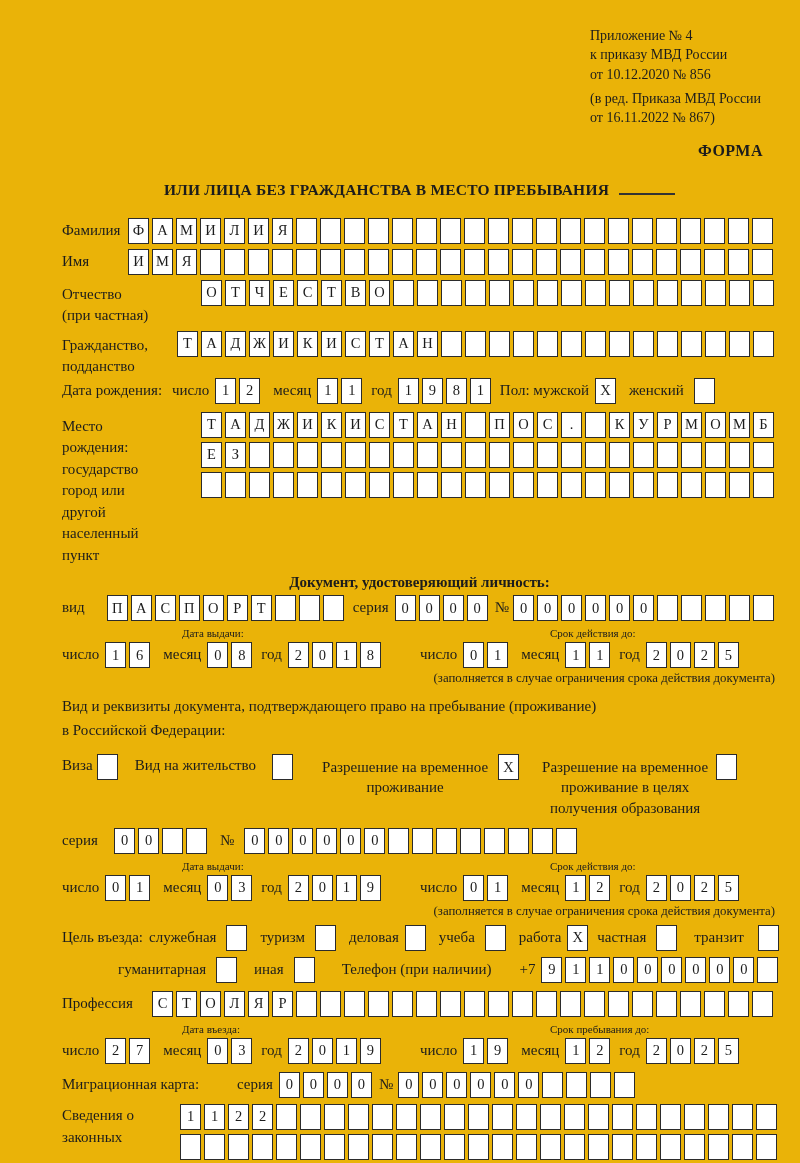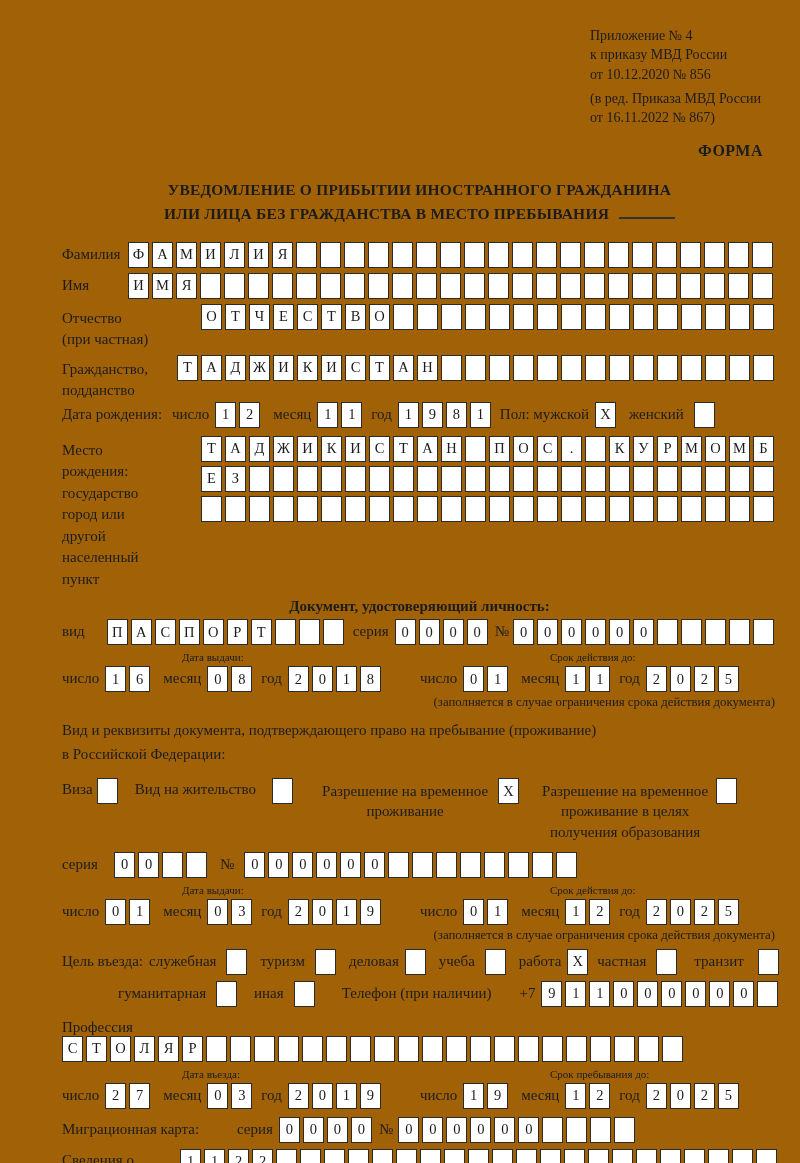--- a/index.html
+++ b/index.html
@@ -1,20 +1,20 @@
 <!DOCTYPE html>
 <html><head>
 <meta charset="utf-8">
 <style>
   html,body { margin:0; padding:0; background:#e8e8e8; }
   .page {
     position: relative;
     width: 800px; height: 1163px;
     margin: 0 auto;
-    background: #a16207;
+    background: #eab308;
     font-family: "Liberation Serif", serif;
     color: #1c1c1c;
     box-sizing: border-box;
     padding: 26px 23px 10px 62px;
     overflow: hidden;
   }
   .ref-block { margin-left: 528px; font-size: 14px; line-height: 1.38; }
   .ref-block .rev { margin-top: 5px; }
   .forma { text-align: right; padding-right: 14px; font-weight: bold; font-size: 16px; letter-spacing: .5px; margin-top: 14px; }
   .title { text-align: center; font-weight: bold; font-size: 15.5px; line-height: 1.55; margin-top: 18px; letter-spacing: .2px; }
@@ -67,21 +67,20 @@
     <div>Приложение № 4</div>
     <div>к приказу МВД России</div>
     <div>от 10.12.2020 № 856</div>
     <div class="rev">(в ред. Приказа МВД России</div>
     <div>от 16.11.2022 № 867)</div>
   </div>
 
   <div class="forma">ФОРМА</div>
 
   <div class="title">
-    <div>УВЕДОМЛЕНИЕ О ПРИБЫТИИ ИНОСТРАННОГО ГРАЖДАНИНА</div>
     <div>
       <span>ИЛИ ЛИЦА БЕЗ ГРАЖДАНСТВА В МЕСТО ПРЕБЫВАНИЯ</span><span class="blank-line"></span>
     </div>
   </div>
 
 
   <div class="frow" style="margin-top:16px;">
     <div class="flabel" style="width:66px;">Фамилия</div>
     <div class="boxes">
         <div class="box">Ф</div>
@@ -545,21 +544,21 @@
         <div class="box">0</div>
         <div class="box">0</div>
         <div class="box">0</div>
         <div class="box">0</div>
         <div class="box">0</div>
         <div class="box">0</div>
         <div class="box"></div>
       </div>
   </div>
 
-  <div class="frow" style="margin-top:8px;flex-direction:column;">
+  <div class="frow" style="margin-top:8px;">
     <div class="flabel" style="width:90px;">Профессия</div>
     <div class="boxes">
         <div class="box">С</div>
         <div class="box">Т</div>
         <div class="box">О</div>
         <div class="box">Л</div>
         <div class="box">Я</div>
         <div class="box">Р</div>
         <div class="box"></div>
         <div class="box"></div>

